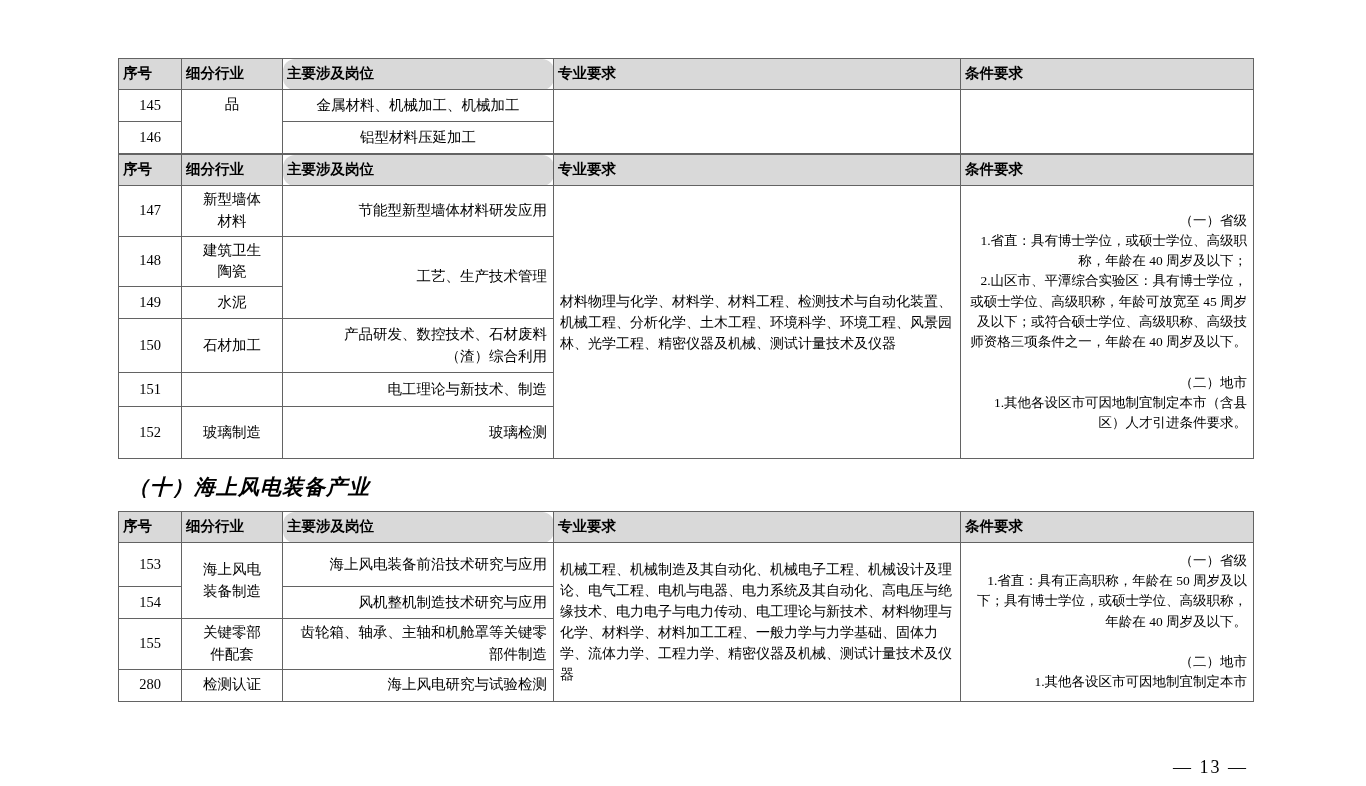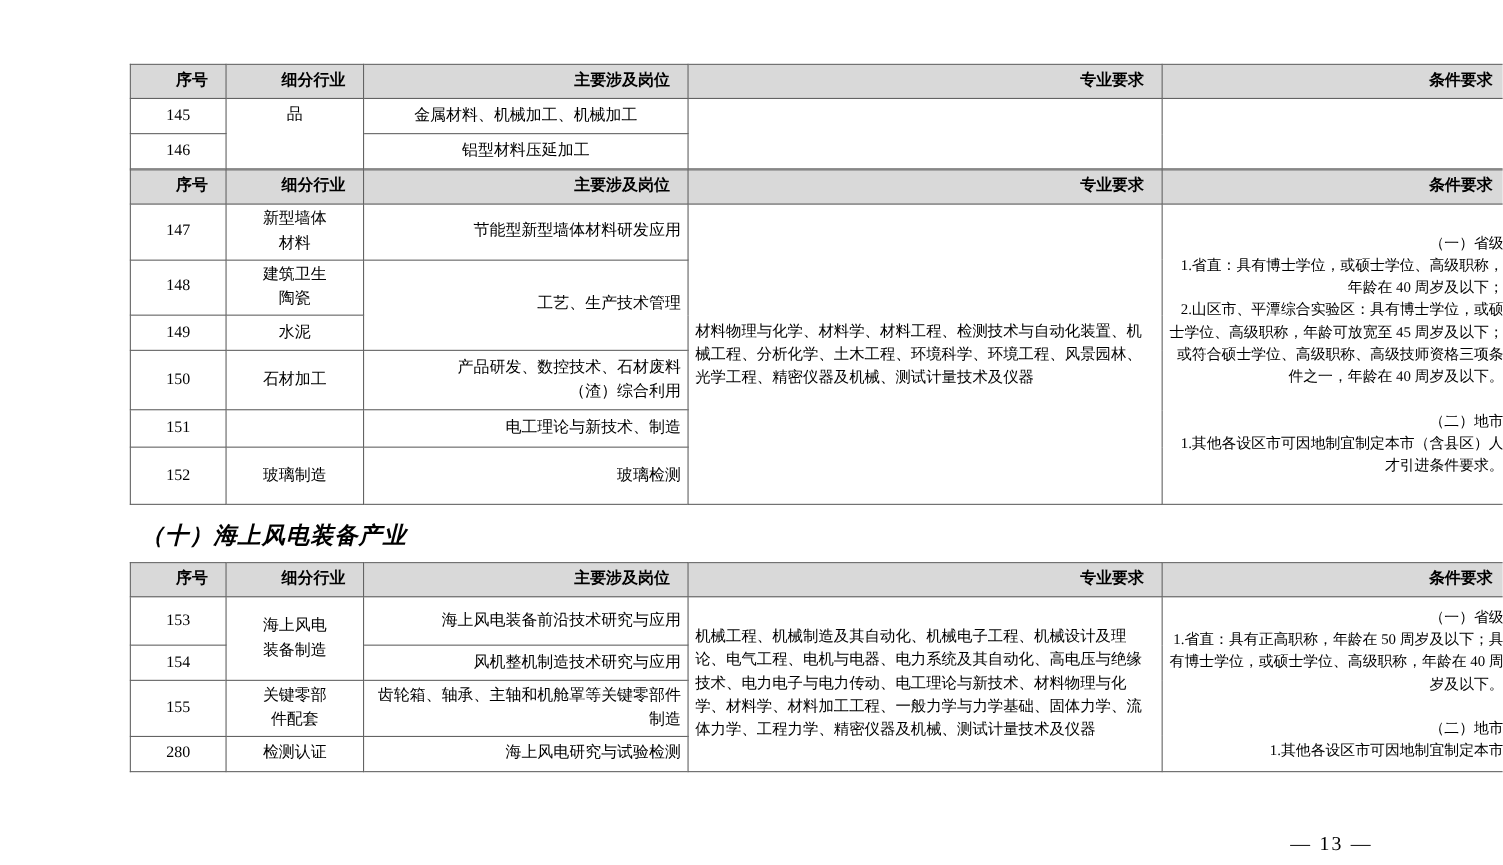--- a/index.html
+++ b/index.html
@@ -29,28 +29,28 @@
   }
   table.doc-table th,
   table.doc-table td {
     border: 1px solid #636363;
     padding: 3px 6px;
     vertical-align: middle;
     line-height: 1.5;
   }
   table.doc-table thead th {
     background: #d9d9d9;
-    text-align: right;
+    text-align: left;
     font-weight: bold;
     height: 26px;
-    padding: 2px 16px;
+    padding: 2px 4px;
   }
   .c-num { width: 54px; text-align: center; }
   .c-sub { width: 92px; text-align: center; }
-  .c-post { width: 262px; text-align: left; }
+  .c-post { width: 262px; text-align: left; border-radius: 12px; }
   .c-major { width: 398px; text-align: left; }
   .c-cond { width: 284px; text-align: right; }
   .cell-center { text-align: center; }
   .cell-left { text-align: right; }
   .major-cell, .cond-cell {
     vertical-align: top;
     padding-top: 6px;
   }
   .cond-cell {
     font-size: 13.5px;

